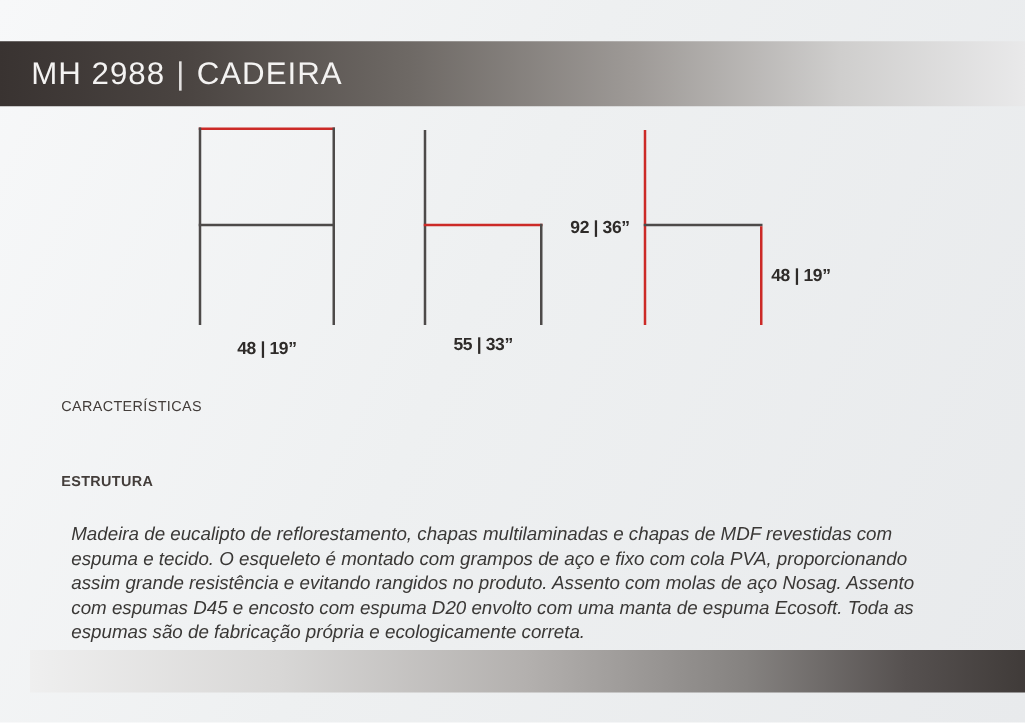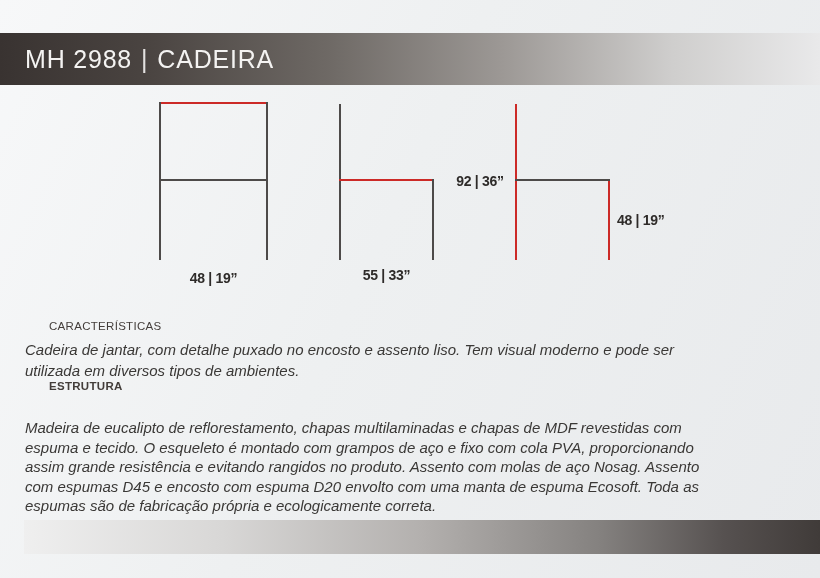--- a/index.html
+++ b/index.html
@@ -55,21 +55,21 @@
     position: absolute; left: 25px;
     font-size: 11.5px; font-weight: 400; color: #433d3a;
     letter-spacing: 0.3px;
     margin-left: 24px;
   }
   .section-body {
     position: absolute; left: 25px;
     font-style: italic; font-size: 15px; color: #3a3836;
   }
   .body-caracteristicas { top: 339px; max-width: 660px; line-height: 21px; }
-  .body-estrutura       { top: 418px; max-width: 694px; line-height: 19.6px; }
+  .body-estrutura       { top: 418px; max-width: 694px; line-height: 19.6px; margin-left: 32px; }
   .title-caracteristicas { top: 320px; }
   .title-estrutura       { top: 380px; font-weight: bold; }
 </style>
 </head>
 <body>
 
 <div class="page">
 
   <div class="header-bar">
     <div class="header-title">
@@ -94,20 +94,19 @@
 
   <div>
     <div class="line red" style="left:515px; top:104px; width:2px; height:156px;"></div>
     <div class="line dark" style="left:515px; top:179px; width:95px; height:2px;"></div>
     <div class="line red" style="left:608px; top:181px; width:2px; height:79px;"></div>
     <div class="dim-label" style="left:455px; top:173px; width:50px; text-align:center;">92 | 36”</div>
     <div class="dim-label" style="left:617px; top:212px;">48 | 19”</div>
   </div>
 
   <div class="section-title title-caracteristicas">CARACTERÍSTICAS</div>
-  <div class="section-body body-caracteristicas">Cadeira de jantar, com detalhe puxado no encosto e assento liso. Tem visual moderno e pode ser utilizada em diversos tipos de ambientes.</div>
 
   <div class="section-title title-estrutura">ESTRUTURA</div>
   <div class="section-body body-estrutura">Madeira de eucalipto de reflorestamento, chapas multilaminadas e chapas de MDF revestidas com espuma e tecido. O esqueleto é montado com grampos de aço e fixo com cola PVA, proporcionando assim grande resistência e evitando rangidos no produto. Assento com molas de aço Nosag. Assento com espumas D45 e encosto com espuma D20 envolto com uma manta de espuma Ecosoft. Toda as espumas são de fabricação própria e ecologicamente correta.</div>
 
   <div class="footer-bar"></div>
 
 </div>
 
 </body></html>

